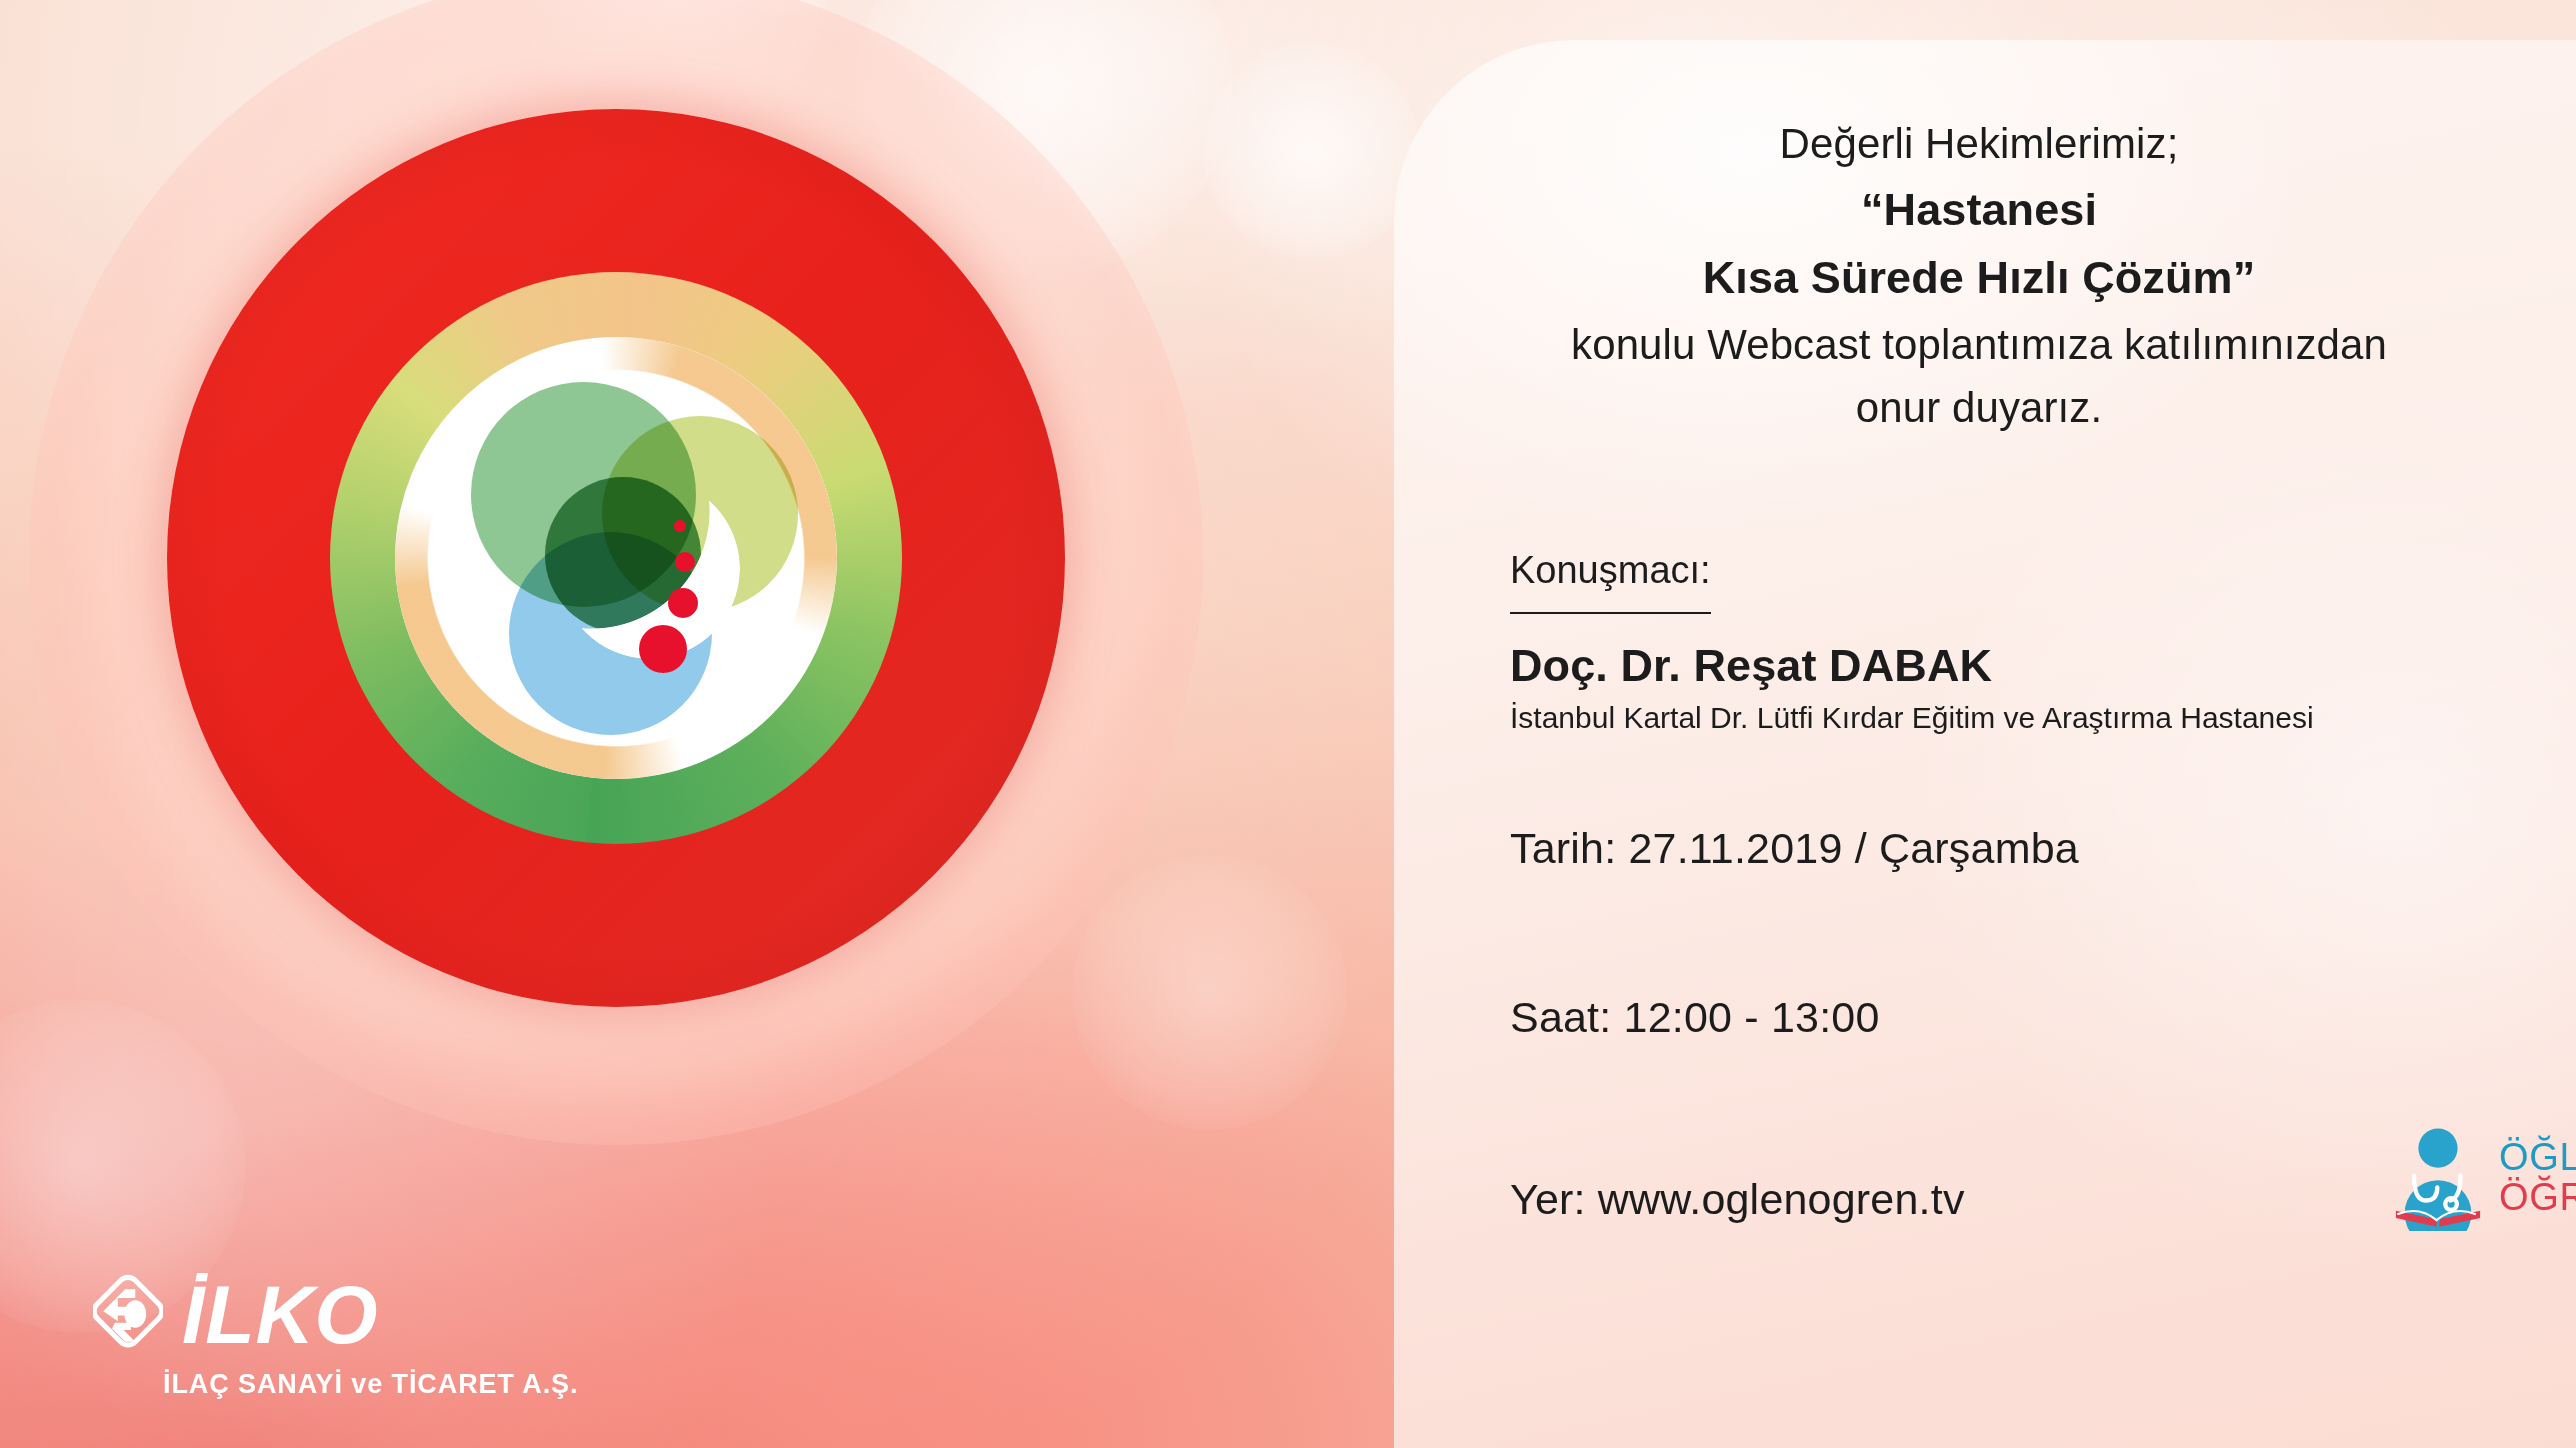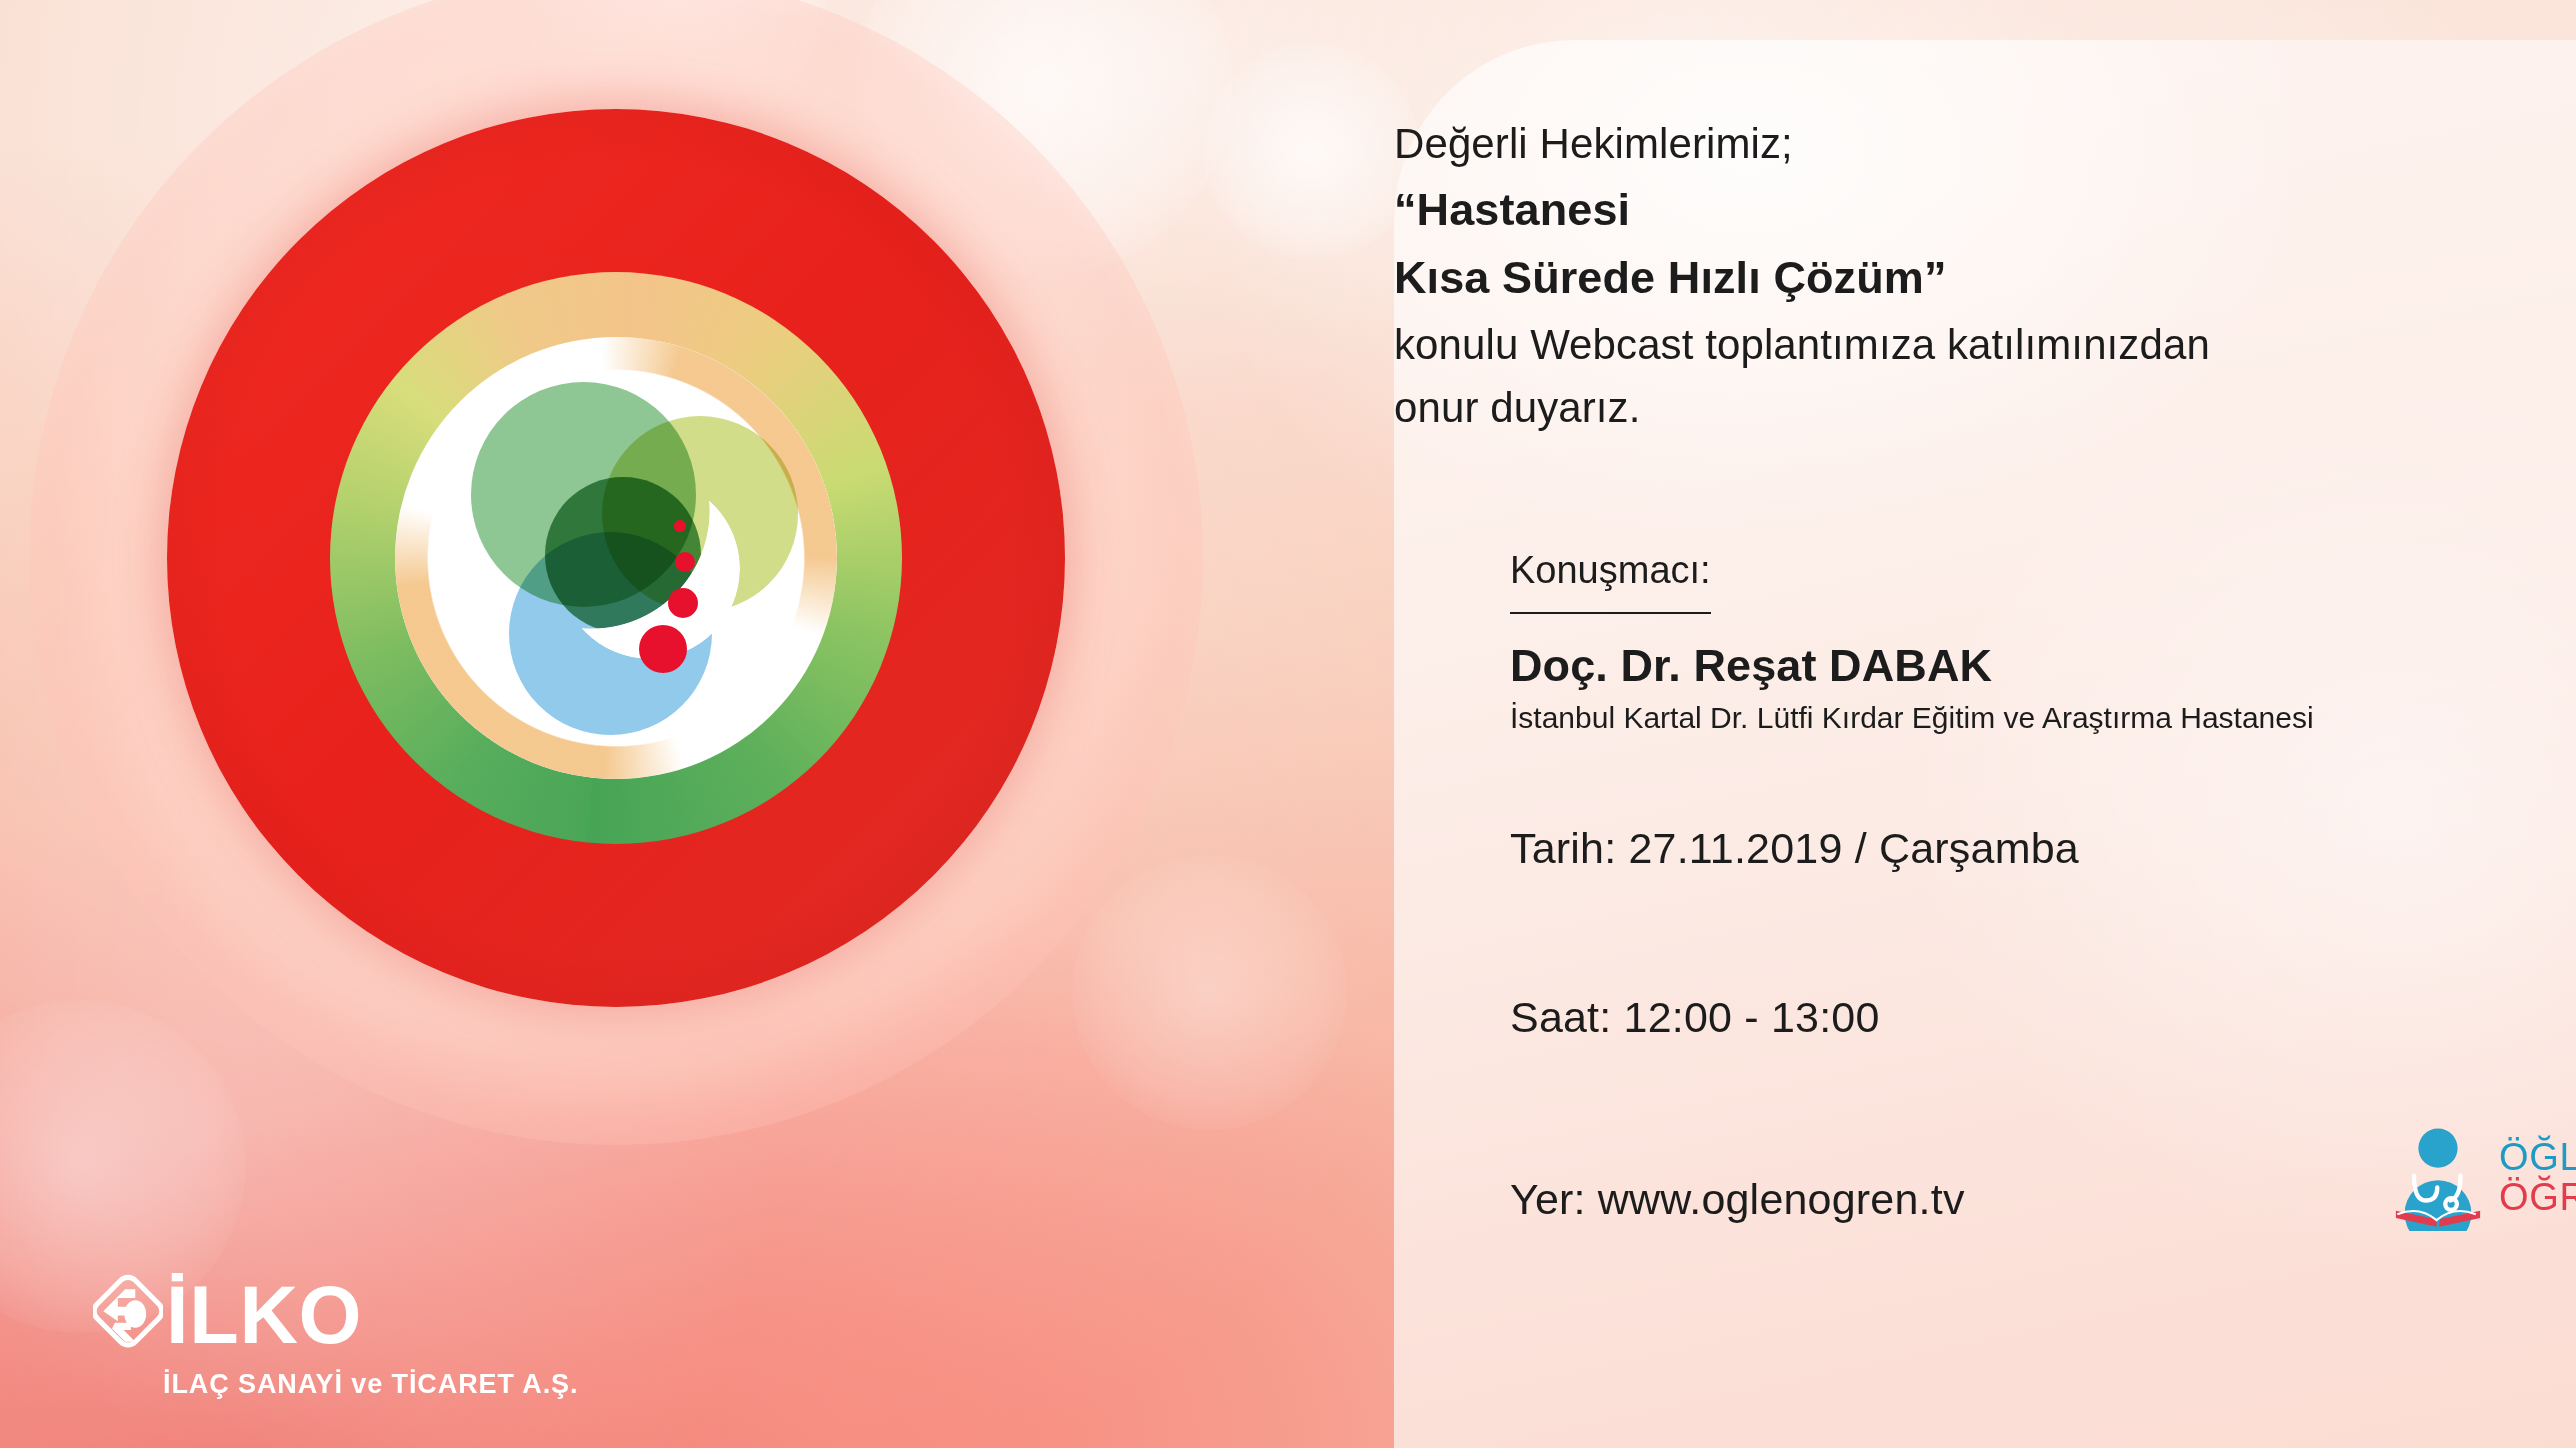--- a/index.html
+++ b/index.html
@@ -185,20 +185,21 @@
       radial-gradient(ellipse 60% 45% at 85% 55%, rgba(255,255,255,0.50) 0%, rgba(255,255,255,0) 70%),
       linear-gradient(168deg, #fdf4f0 0%, #fdf1ec 26%, #fcebe5 52%, #fbe3db 74%, #fbdcd3 100%);
   }
 
   .txt { color: #1c1c1c; }
 
   .intro {
     position: absolute;
     left: 0; right: 12px;
     top: 72px;
+    text-align: center;
     font-size: 42px;
     line-height: 1.52;
     letter-spacing: 0.1px;
     font-weight: 400;
   }
   .intro .strong {
     font-weight: 700;
     font-size: 45px;
     letter-spacing: 0.1px;
     display: block;
@@ -296,21 +297,22 @@
   .ilko {
     position: absolute;
     left: 93px;
     top: 1269px;
     width: 507px;
     height: 163px;
   }
   .ilko-row {
     display: flex;
     align-items: flex-start;
-    gap: 3px;
+    gap: 19px;
+    font-style: italic;
   }
   .ilko-word {
     color: #ffffff;
     font-size: 81px;
     font-weight: 700;
     letter-spacing: 0.7px;
     line-height: 1;
     margin-top: 5.8px;
   }
   .ilko-tag {

